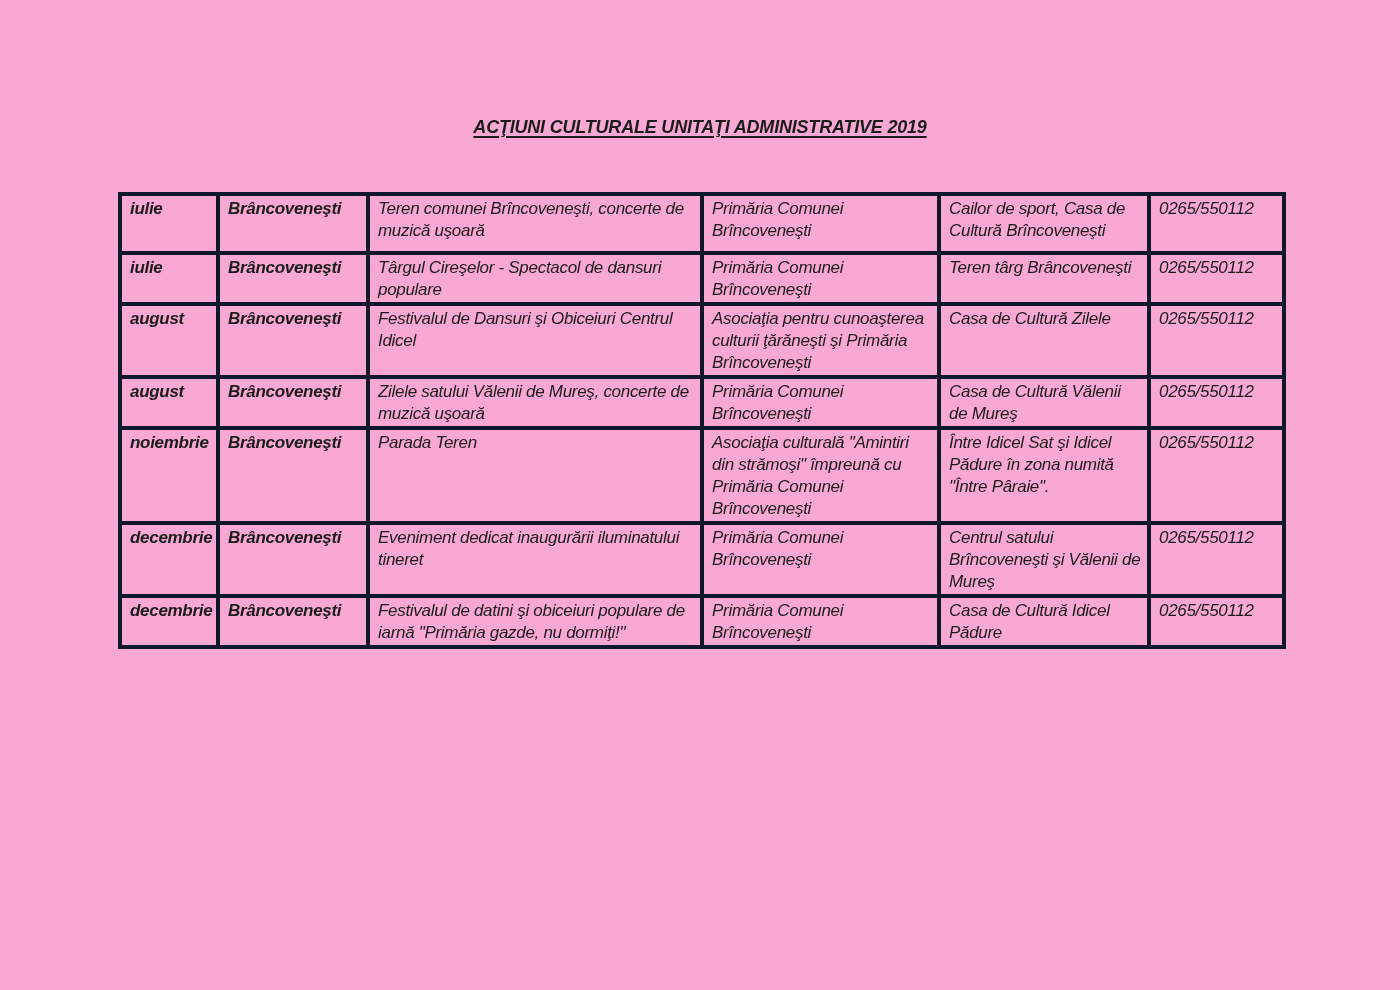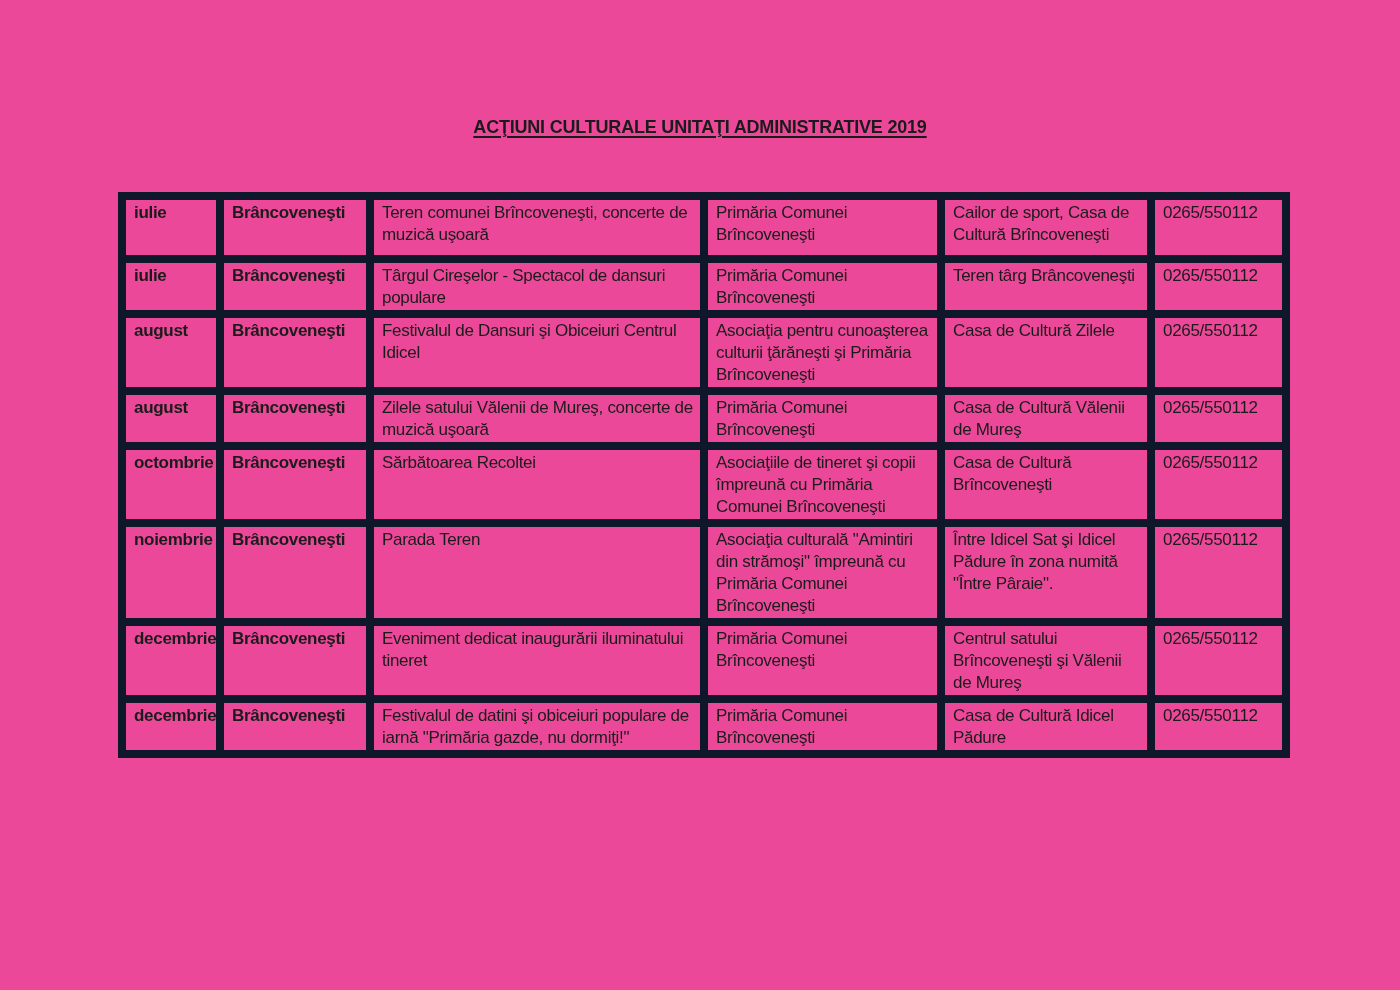--- a/index.html
+++ b/index.html
@@ -1,23 +1,24 @@
 <!DOCTYPE html>
 <html><head>
 <meta charset="utf-8">
 <style>
   html, body { margin: 0; padding: 0; background: #ffffff; }
   .page {
     position: relative;
     width: 1400px;
     height: 990px;
-    background: #ec4899;
+    background: #f9a8d4;
     font-family: "Liberation Sans", sans-serif;
     color: #1b1b1b;
     overflow: hidden;
+    font-style: italic;
   }
   .doc-title {
     position: absolute;
     top: 117px;
     left: 0;
     width: 100%;
     text-align: center;
     font-size: 18px;
     font-weight: bold;
     letter-spacing: -0.2px;
@@ -30,21 +31,21 @@
     left: 118px;
     top: 192px;
     width: 1164px;
     border-collapse: collapse;
     table-layout: fixed;
     font-size: 17px;
     line-height: 22px;
     letter-spacing: -0.3px;
   }
   table.events td {
-    border: 8px solid #0f172a;
+    border: 4px solid #0f172a;
     vertical-align: top;
     padding: 2px 6px 1px 8px;
     overflow: hidden;
   }
   td.b { font-weight: bold; }
   tr.row-1 td { height: 52px; }
 </style>
 </head>
 <body>
 
@@ -88,28 +89,20 @@
       </tr>
       <tr>
         <td class="b">august</td>
         <td class="b">Brâncoveneşti</td>
         <td>Zilele satului Vălenii de Mureş, concerte de muzică uşoară</td>
         <td>Primăria Comunei Brîncoveneşti</td>
         <td>Casa de Cultură Vălenii de Mureş</td>
         <td>0265/550112</td>
       </tr>
       <tr>
-        <td class="b">octombrie</td>
-        <td class="b">Brâncoveneşti</td>
-        <td>Sărbătoarea Recoltei</td>
-        <td>Asociaţiile de tineret şi copii împreună cu Primăria Comunei Brîncoveneşti</td>
-        <td>Casa de Cultură Brîncoveneşti</td>
-        <td>0265/550112</td>
-      </tr>
-      <tr>
         <td class="b">noiembrie</td>
         <td class="b">Brâncoveneşti</td>
         <td>Parada Teren</td>
         <td>Asociaţia culturală "Amintiri din strămoşi" împreună cu Primăria Comunei Brîncoveneşti</td>
         <td>Între Idicel Sat şi Idicel Pădure în zona numită "Între Pâraie".</td>
         <td>0265/550112</td>
       </tr>
       <tr>
         <td class="b">decembrie</td>
         <td class="b">Brâncoveneşti</td>

